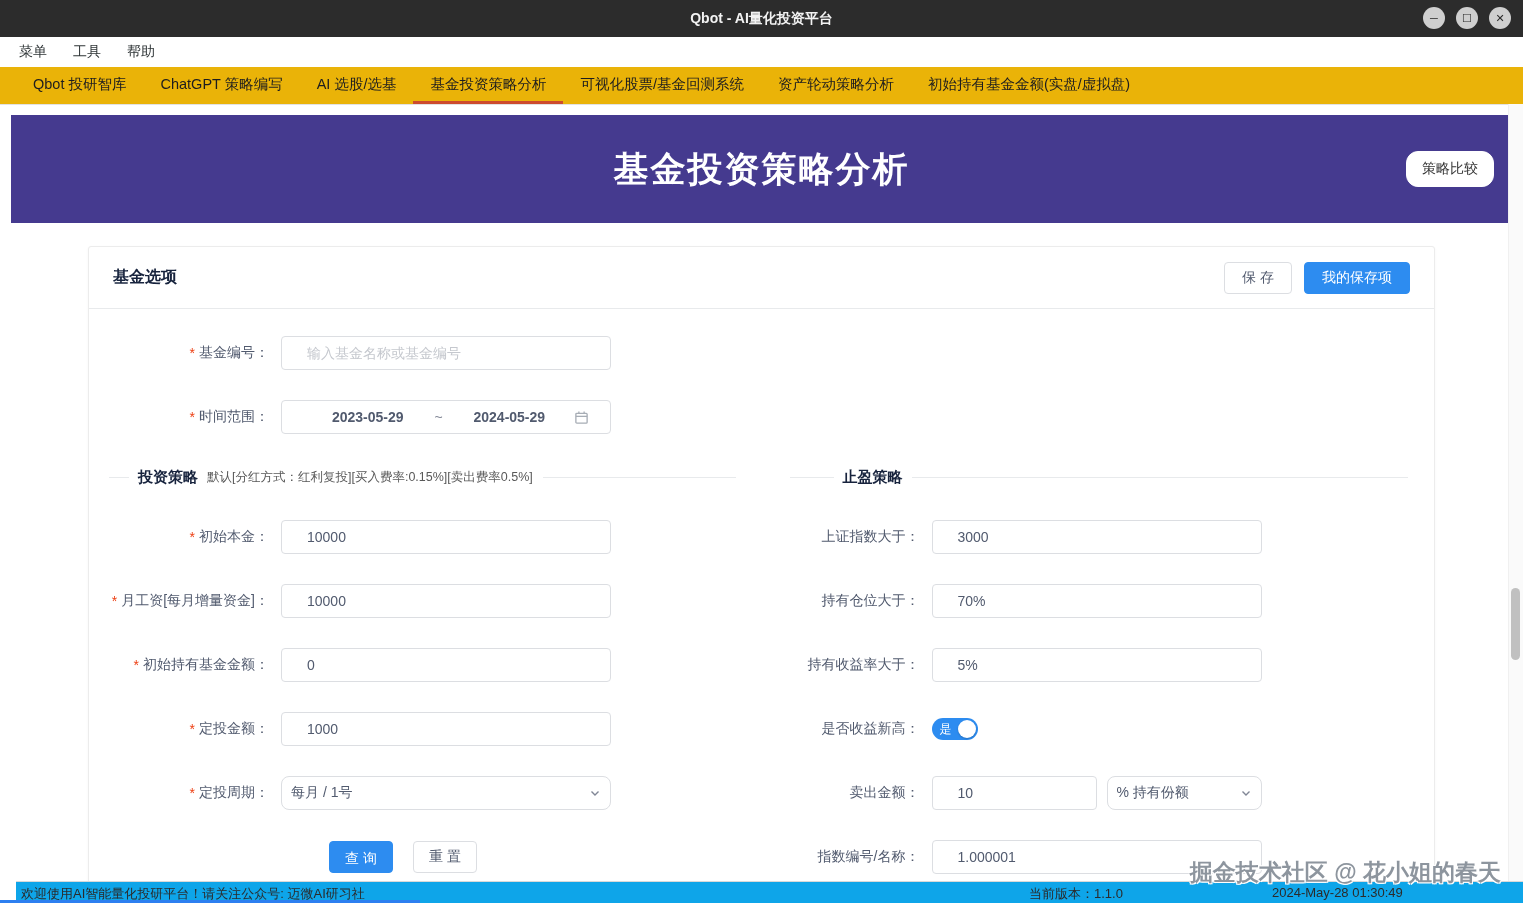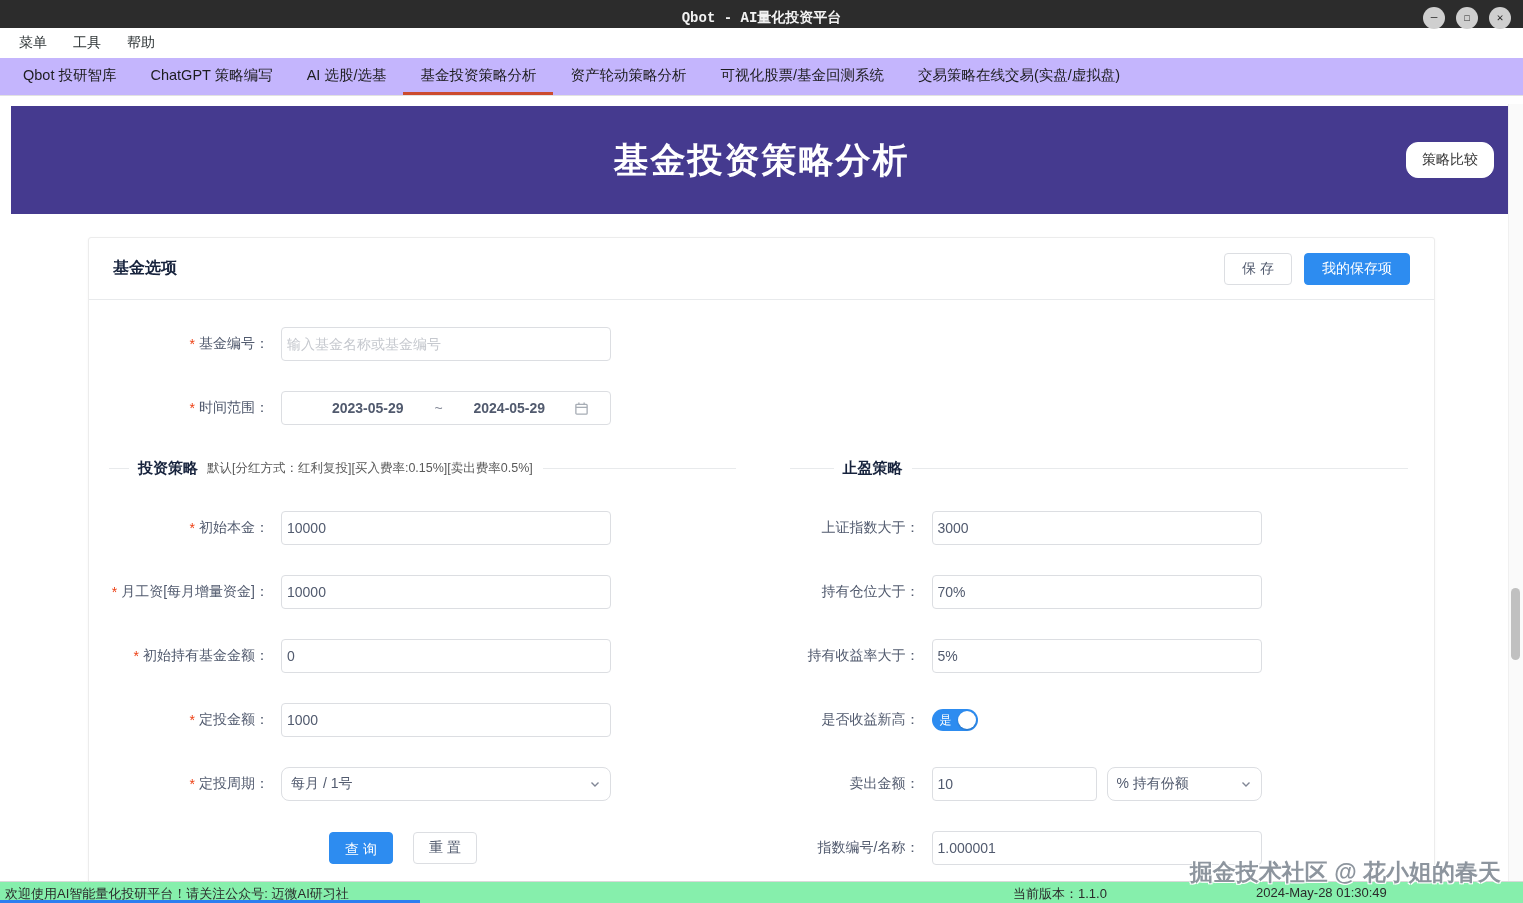--- a/index.html
+++ b/index.html
@@ -1,31 +1,31 @@
 <!DOCTYPE html>
 <html><head>
 <meta charset="utf-8">
 <style>
   * { margin:0; padding:0; box-sizing:border-box; }
   html,body { width:1523px; height:903px; }
   body { font-family:"Liberation Sans","DejaVu Sans",sans-serif; background:#ffffff; }
   .window { position:relative; width:1523px; height:903px; overflow:hidden; background:#fff; }
 
   
-  .titlebar { height:28px; background:#2c2c2c; position:relative;font-family:Liberation Mono, monospace; }
+  .titlebar { height:37px; background:#2c2c2c; position:relative; }
   .titlebar .title { position:absolute; left:0; right:0; top:0; height:36px; line-height:36px; text-align:center; color:#f2f2f2; font-size:14px; font-weight:bold; }
   .controls { position:absolute; right:12px; top:0; height:36px; display:flex; align-items:center; gap:11px; z-index:2; }
   .ctrl { width:22px; height:22px; border-radius:50%; background:#cfcfcf; color:#2b2b2b; display:flex; align-items:center; justify-content:center; font-size:11px; line-height:1; cursor:default; }
 
   
   .menubar { height:30px; background:#ffffff; display:flex; align-items:center; padding-left:6px;text-align:center; }
   .menu-item { padding:0 13px; font-size:14px; color:#2e3436; height:30px; display:flex; align-items:center; cursor:default; }
 
   
-  .tabbar { height:38px; background:#c4b5fd; border-bottom:1px solid #e2e2e2; display:flex; align-items:stretch; padding-left:6px; }
+  .tabbar { height:38px; background:#eab308; border-bottom:1px solid #e2e2e2; display:flex; align-items:stretch; padding-left:16px; }
   .tab { padding:0 17px; display:flex; align-items:center; font-size:14.5px; color:#1d1d1f; border-bottom:3px solid transparent; white-space:nowrap; cursor:default; }
   .tab.active { border-bottom-color:#cc4b2e; }
 
   
   .banner { margin:10px 11px 0; height:108px; background:#453a8f; position:relative; }
   .banner h1 { text-align:center; line-height:108px; color:#ffffff; font-size:35px; font-weight:bold; letter-spacing:2px; }
   .compare-btn { position:absolute; right:18px; top:50%; transform:translateY(-50%); background:#ffffff; border:1px solid #ffffff; border-radius:12px; padding:8px 15px; font-size:14px; color:#333333; cursor:pointer; }
 
   
   .card { margin:23px 88px 0; border:1px solid #ececec; border-radius:3px; background:#ffffff; box-shadow:0 1px 3px rgba(0,0,0,.04); }
@@ -37,21 +37,21 @@
 
   
   .form { padding-top:12px; padding-bottom:8px; }
   .frow { height:64px; display:flex; align-items:center; }
   .flabel { width:192px; display:flex; justify-content:flex-end; align-items:center; padding-right:12px; font-size:14px; color:#515a6e; white-space:nowrap; }
   .rlabel { width:170px; display:flex; justify-content:flex-end; align-items:center; padding-right:12px; font-size:14px; color:#515a6e; white-space:nowrap; }
   .req { color:#ed4014; margin-right:4px; font-size:14px; }
   .cols { display:flex; }
   .col { width:50%; }
 
-  .ipt { height:34px; width:330px; border:1px solid #dcdee2; border-radius:4px; padding:0 5px; font-size:14px; color:#515a6e; outline:none; background:#fff; font-family:inherit; }
+  .ipt { height:34px; width:330px; border:1px solid #dcdee2; border-radius:4px; padding:0 25px; font-size:14px; color:#515a6e; outline:none; background:#fff; font-family:inherit; }
   .ipt::placeholder { color:#c5c8ce; }
   .ipt.small { width:165px; }
 
   .selectbox { height:34px; width:330px; border:1px solid #dcdee2; border-radius:8px; background:#fff; display:flex; align-items:center; padding:0 9px; font-size:14px; color:#515a6e; cursor:pointer; }
   .selectbox .val { flex:1; }
   .selectbox.unit { width:155px; margin-left:10px; }
   .chev { display:flex; align-items:center; }
 
   .daterange { height:34px; width:330px; border:1px solid #dcdee2; border-radius:4px; display:flex; align-items:center; font-size:14px; color:#515a6e; padding:0 21px; background:#fff; cursor:pointer; }
   .daterange .d { flex:1; text-align:center; font-weight:600; }
@@ -73,21 +73,21 @@
   
   .toggle { width:46px; height:22px; border-radius:11px; background:#2d8cf0; position:relative; display:flex; align-items:center; cursor:pointer; }
   .toggle .t-label { color:#ffffff; font-size:12px; margin-left:8px; }
   .toggle .knob { position:absolute; right:2px; top:2px; width:18px; height:18px; border-radius:50%; background:#ffffff; box-shadow:0 1px 2px rgba(0,0,0,.2); }
 
   
   .watermark { position:absolute; right:22px; bottom:15px; font-size:23px; font-weight:bold; color:#8d959e;
     text-shadow:-1px -1px 0 #fff, 1px -1px 0 #fff, -1px 1px 0 #fff, 1px 1px 0 #fff; z-index:20; }
 
   
-  .statusbar { position:absolute; left:0; right:0; bottom:0; height:22px; background:#86efac; border-top:1px solid #d9d9d9; font-size:13px; color:#2b2b2b; z-index:15; }
+  .statusbar { position:absolute; left:16px; right:0; bottom:0; height:22px; background:#0ea5e9; border-top:1px solid #d9d9d9; font-size:13px; color:#2b2b2b; z-index:15; }
   .sb-left { position:absolute; left:5px; top:3px; }
   .sb-version { position:absolute; left:1013px; top:3px; }
   .sb-time { position:absolute; left:1256px; top:3px; }
   .progress-strip { position:absolute; left:0; bottom:0; width:420px; height:3px; background:#2d7ff0; z-index:30; }
 
   
   .scroll-track { position:absolute; right:0; top:104px; bottom:22px; width:15px; background:#fafafa; border-left:1px solid #f0f0f0; z-index:5; }
   .scroll-thumb { position:absolute; right:3px; top:588px; width:9px; height:72px; background:#c0c0c0; border-radius:5px; z-index:6; cursor:pointer; }
 </style>
 </head>
@@ -114,23 +114,23 @@
     <div class="menu-item">菜单</div>
     <div class="menu-item">工具</div>
     <div class="menu-item">帮助</div>
   </div>
 
   <div class="tabbar">
     <div class="tab">Qbot 投研智库</div>
     <div class="tab">ChatGPT 策略编写</div>
     <div class="tab">AI 选股/选基</div>
     <div class="tab active">基金投资策略分析</div>
+    <div class="tab">可视化股票/基金回测系统</div>
     <div class="tab">资产轮动策略分析</div>
-    <div class="tab">可视化股票/基金回测系统</div>
-    <div class="tab">交易策略在线交易(实盘/虚拟盘)</div>
+    <div class="tab">初始持有基金金额(实盘/虚拟盘)</div>
   </div>
 
   <div class="banner">
     <h1>基金投资策略分析</h1>
     <button class="compare-btn">策略比较</button>
   </div>
 
   <div class="card">
     <div class="card-header">
       <div class="card-title">基金选项</div>

